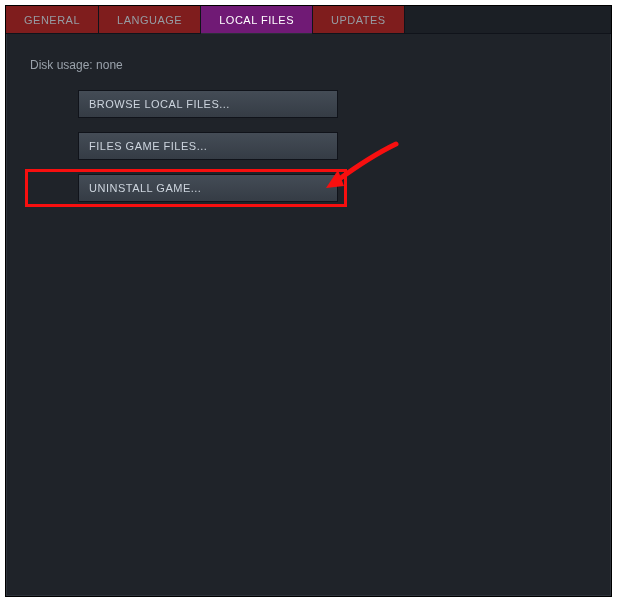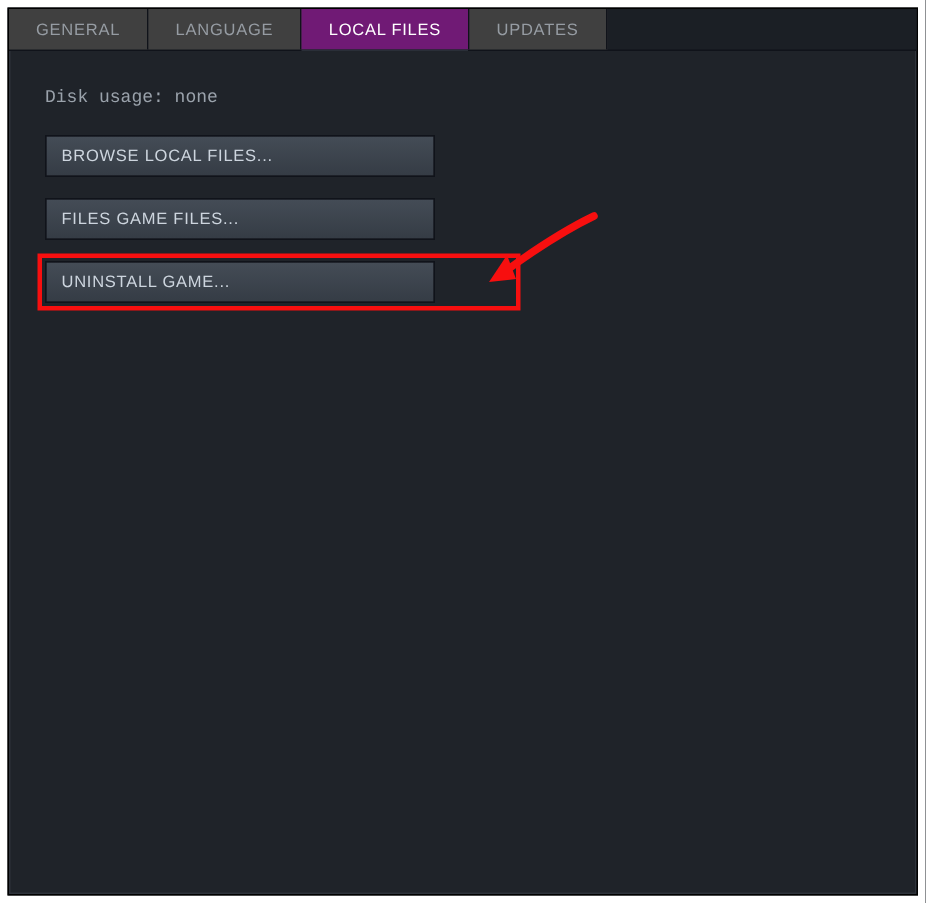--- a/index.html
+++ b/index.html
@@ -30,21 +30,21 @@
     }
     .tab {
       display: flex;
       align-items: center;
       justify-content: center;
       padding: 0 18px;
       font-size: 11px;
       letter-spacing: 0.5px;
       color: #969ca3;
       border-right: 1px solid #10131a;
-      background: #404040;
+      background: #7f1d1d;
       cursor: pointer;
       position: relative;
     }
     .tab.active {
       background: #701a75;
       color: #fff;
     }
     .tab.active::after {
       content:"";
       position:absolute;
@@ -52,38 +52,38 @@
       height:1px;
       background:#2a2f38;
     }
     .content {
       padding: 24px 24px 16px 24px;
     }
     .disk-usage {
       color: #9aa2ab;
       font-size: 12px;
       margin-bottom: 18px;
-      font-family: Liberation Mono, monospace;
     }
     .btn-list {
       display: flex;
       flex-direction: column;
       gap: 14px;
     }
     .action-btn {
       width: 260px;
       height: 28px;
       background: linear-gradient(to bottom, #444c56, #353c45);
       border: 1px solid #10131a;
       color: #cdd5de;
       font-size: 11px;
       letter-spacing: 0.5px;
       text-align: left;
       padding-left: 10px;
       cursor: pointer;
+      margin-left: 48px;
     }
     .highlight-wrap {
       position: relative;
       width: 312px;
     }
     .highlight-box {
       position: absolute;
       left: -5px;
       top: -5px;
       right: -5px;

